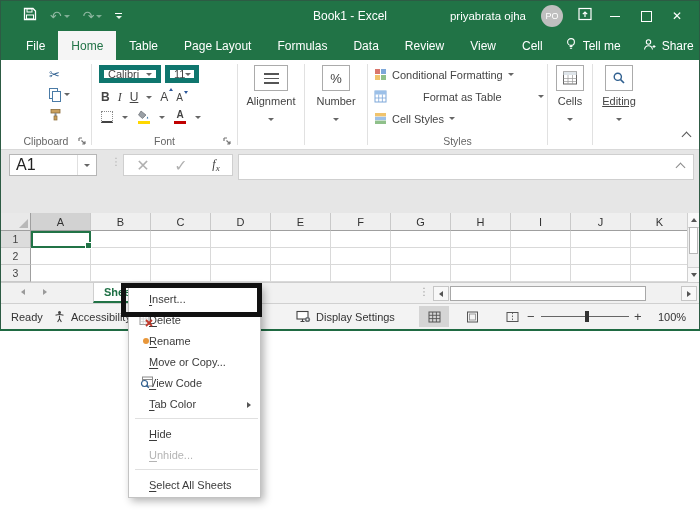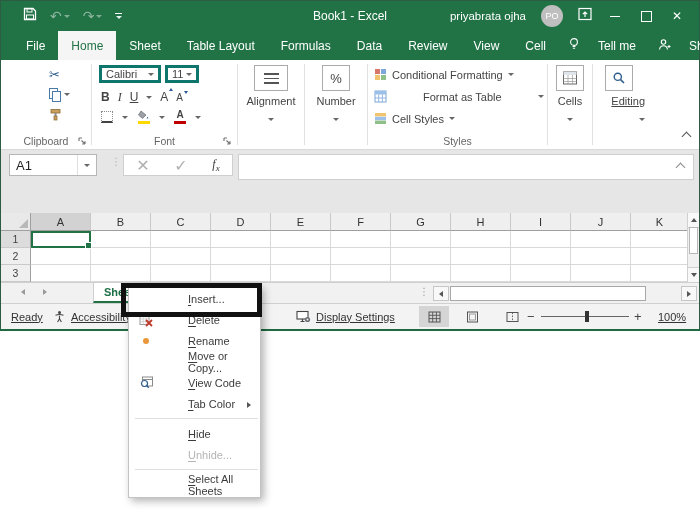--- a/index.html
+++ b/index.html
@@ -22,21 +22,21 @@
     display:flex;align-items:center;justify-content:center;}
   .winbtn{font-size:12px;line-height:1;display:flex;align-items:center;justify-content:center;width:16px;height:16px;}
   .maxbox{width:9px;height:9px;border:1.2px solid #fff;}
   .minbar{width:10px;border-top:1.3px solid #fff;}
 
   
   .tabrow{height:29px;background:#217346;display:flex;align-items:stretch;padding-left:12px;font-size:12px;color:#fff;}
   .rtab{display:flex;align-items:center;padding:0 13px;white-space:nowrap;}
   .rtab.active{background:#f5f5f5;color:#217346;}
   .tab-right{margin-left:auto;display:flex;align-items:center;gap:4px;padding-right:10px;}
-  .tab-right .rtab{padding:0 9px;gap:18px;}
+  .tab-right .rtab{padding:0 9px;gap:6px;}
 
   
   .ribbon{height:89px;background:#fff;position:relative;font-size:11px;color:#444;}
   .gsep{position:absolute;top:4px;bottom:4px;width:1px;background:#e1e1e1;}
   .gcap{position:absolute;bottom:2px;width:100%;text-align:center;color:#666;font-size:10.5px;}
   .launcher{position:absolute;bottom:4px;right:5px;width:8px;height:8px;}
   .launcher svg{display:block;}
   .cvd{width:0;height:0;border-left:3px solid transparent;border-right:3px solid transparent;border-top:3.5px solid #666;display:inline-block;}
   .cvd.w{border-top-color:#e8f2ec;}
   .cvd.dimg{border-top-color:#7fae94;}
@@ -50,21 +50,21 @@
   .paste{position:absolute;left:8px;top:5px;width:34px;text-align:center;}
   .paste .lbl{margin-top:2px;}
   .minicol{position:absolute;left:48px;top:8px;display:flex;flex-direction:column;gap:7px;}
   .minibtn{display:flex;align-items:center;gap:3px;height:13px;}
   .scis{color:#2f5f8f;font-size:13px;line-height:1;}
   .copyic{position:relative;width:12px;height:13px;}
   .copyic:before{content:"";position:absolute;left:0;top:0;width:7px;height:9px;border:1px solid #4a7ba6;background:#fff;}
   .copyic:after{content:"";position:absolute;left:3px;top:3px;width:7px;height:9px;border:1px solid #4a7ba6;background:#fff;}
 
   .g-font{left:92px;width:143px;}
-  .combo{position:absolute;top:5px;height:18px;box-sizing:border-box;border:3px solid #0f766e;background:#fff;
+  .combo{position:absolute;top:5px;height:18px;box-sizing:border-box;border:5px solid #0f766e;background:#fff;
     display:flex;align-items:center;justify-content:space-between;padding:0 4px;font-size:11px;}
   .fname{left:6px;width:62px;}
   .fsize{left:72px;width:34px;}
   .fontrow2{position:absolute;left:8px;top:29px;display:flex;align-items:center;gap:8px;height:16px;}
   .fontrow3{position:absolute;left:8px;top:49px;display:flex;align-items:center;gap:9px;height:16px;}
   .bld{font-weight:bold;font-size:12px;}
   .itl{font-style:italic;font-family:"Liberation Serif",serif;font-size:12px;}
   .und{text-decoration:underline;font-size:12px;}
   .growA{font-size:12px;position:relative;}
   .growA .cv{position:absolute;top:-2px;right:-5px;border-bottom:3.5px solid #2b579a;border-top:none;border-left:2.5px solid transparent;border-right:2.5px solid transparent;width:0;height:0;}
@@ -80,28 +80,28 @@
   .bigbox{margin:5px auto 0;width:34px;height:26px;box-sizing:border-box;border:1px solid #ababab;background:#fff;
     display:flex;align-items:center;justify-content:center;}
   .alines{width:15px;height:11px;background:repeating-linear-gradient(#555 0 1.5px,transparent 1.5px 4.5px);}
   .biglbl{margin-top:4px;}
   .g-num{left:304px;width:62px;text-align:center;}
   .pct{font-size:13px;color:#444;}
 
   .g-styles{left:367px;width:179px;}
   .strow{position:absolute;left:6px;display:flex;align-items:center;gap:5px;height:15px;}
   .g-cells{left:547px;width:44px;text-align:center;}
-  .g-edit{left:592px;width:52px;text-align:right;text-decoration:underline;}
+  .g-edit{left:592px;width:52px;text-align:center;text-decoration:underline;}
   .collapse{position:absolute;right:9px;bottom:7px;}
 
   
   .fband{height:63px;background:#e6e6e6;position:relative;border-top:1px solid #d9d9d9;}
   .namebox{position:absolute;left:8px;top:4px;width:88px;height:22px;box-sizing:border-box;border:1px solid #b6b6b6;background:#fff;
     display:flex;align-items:center;}
-  .namebox .txt{flex:1;padding-left:6px;font-size:13px;}
+  .namebox .txt{flex:1;padding-left:6px;font-size:16px;}
   .namebox .dd{width:18px;height:100%;border-left:1px solid #e0e0e0;display:flex;align-items:center;justify-content:center;}
   .fdots{position:absolute;left:110px;top:6px;color:#b0b0b0;font-size:10px;letter-spacing:-1px;}
   .fxgrp{position:absolute;left:122px;top:4px;width:110px;height:22px;box-sizing:border-box;border:1px solid #cfcfcf;background:#fff;
     display:flex;align-items:center;justify-content:space-around;}
   .gray{color:#b0b0b0;}
   .fxlbl{font-style:italic;font-family:"Liberation Serif",serif;font-size:12px;color:#3b3b3b;}
   .fxlbl sub{font-size:9px;}
   .fbar{position:absolute;left:237px;top:4px;right:5px;height:26px;box-sizing:border-box;border:1px solid #cfcfcf;background:#fff;}
   .fbar .chevup{position:absolute;right:9px;top:9px;border-color:#8a8a8a;}
 
@@ -136,35 +136,35 @@
     border-bottom:2px solid #217346;box-sizing:border-box;display:flex;align-items:center;padding:0 10px;
     font-size:11px;font-weight:bold;color:#1e7045;}
   .sdots{position:absolute;left:418px;top:3px;color:#9a9a9a;font-size:10px;}
   .hscroll{position:absolute;left:432px;right:2px;top:3px;height:15px;}
   .hbtn{position:absolute;top:0;width:16px;height:15px;box-sizing:border-box;background:#f8f8f8;border:1px solid #c6c6c6;
     display:flex;align-items:center;justify-content:center;}
   .hthumb{position:absolute;left:17px;top:0;width:196px;height:15px;box-sizing:border-box;background:#fff;border:1px solid #a8a8a8;}
 
   
   .statusbar{height:26px;background:#f3f3f3;border-top:1px solid #d0d0d0;box-sizing:border-box;position:relative;font-size:11px;color:#333;}
-  .sb{position:absolute;top:0;height:25px;display:flex;align-items:center;gap:5px;text-decoration:underline;}
+  .sb{position:absolute;top:0;height:25px;display:flex;align-items:center;gap:5px;}
   .sb-ready{left:10px;}
   .sb-acc{left:52px;}
   .sb-disp{left:295px;}
   .viewbtn{position:absolute;top:2px;width:30px;height:21px;display:flex;align-items:center;justify-content:center;}
   .viewbtn.active{background:#d5d5d5;}
   .zoomline{position:absolute;left:540px;top:12px;width:88px;border-top:1px solid #666;}
   .zoomhandle{position:absolute;left:584px;top:7px;width:4px;height:11px;background:#333;}
   .zoomsign{position:absolute;top:0;height:25px;display:flex;align-items:center;font-size:13px;color:#444;}
   .sb-pct{left:657px;}
 
   
   .menu{position:absolute;left:128px;top:285px;width:133px;box-sizing:border-box;background:#fff;border:1px solid #c3c3c3;
     box-shadow:3px 3px 8px rgba(0,0,0,.3);padding:2px 0;z-index:50;font-size:11px;color:#3b3b3b;}
-  .mi{height:21px;display:flex;align-items:center;position:relative;padding-left:59px;}
+  .mi{height:21px;display:flex;align-items:center;position:relative;padding-left:20px;}
   .mi .ic{position:absolute;left:9px;width:16px;height:16px;display:flex;align-items:center;justify-content:center;}
   .mi.disabled{color:#b4b4b4;}
   .mi .subarr{position:absolute;right:9px;}
   .msep{height:1px;background:#e0e0e0;margin:4px 2px 4px 6px;}
   .dot{width:6px;height:6px;border-radius:50%;background:#e8973a;}
   .annot{position:absolute;left:121px;top:283px;width:141px;height:34px;box-sizing:border-box;border:5px solid #111;z-index:60;pointer-events:none;}
   u{text-underline-offset:1.5px;}
 </style>
 </head>
 <body>
@@ -206,22 +206,22 @@
         <span class="winbtn">
             <span class="maxbox"></span>
           </span>
         <span class="winbtn">✕</span>
       </div>
     </div>
 
     <div class="tabrow">
       <div class="rtab">File</div>
       <div class="rtab active">Home</div>
-      <div class="rtab">Sheet</div>
-      <div class="rtab">Table Layout</div>
+      <div class="rtab">Table</div>
+      <div class="rtab">Page Layout</div>
       <div class="rtab">Formulas</div>
       <div class="rtab">Data</div>
       <div class="rtab">Review</div>
       <div class="rtab">View</div>
       <div class="rtab">Cell</div>
       <div class="tab-right">
         <div class="rtab">
           <span><svg width="12" height="14" viewBox="0 0 12 14">
                 <circle cx="6" cy="5" r="3.4" fill="none" stroke="#fff" stroke-width="1.1"></circle>
                 <path d="M4.6 9.5h2.8M4.9 11.2h2.2" stroke="#fff" stroke-width="1.1"></path>

